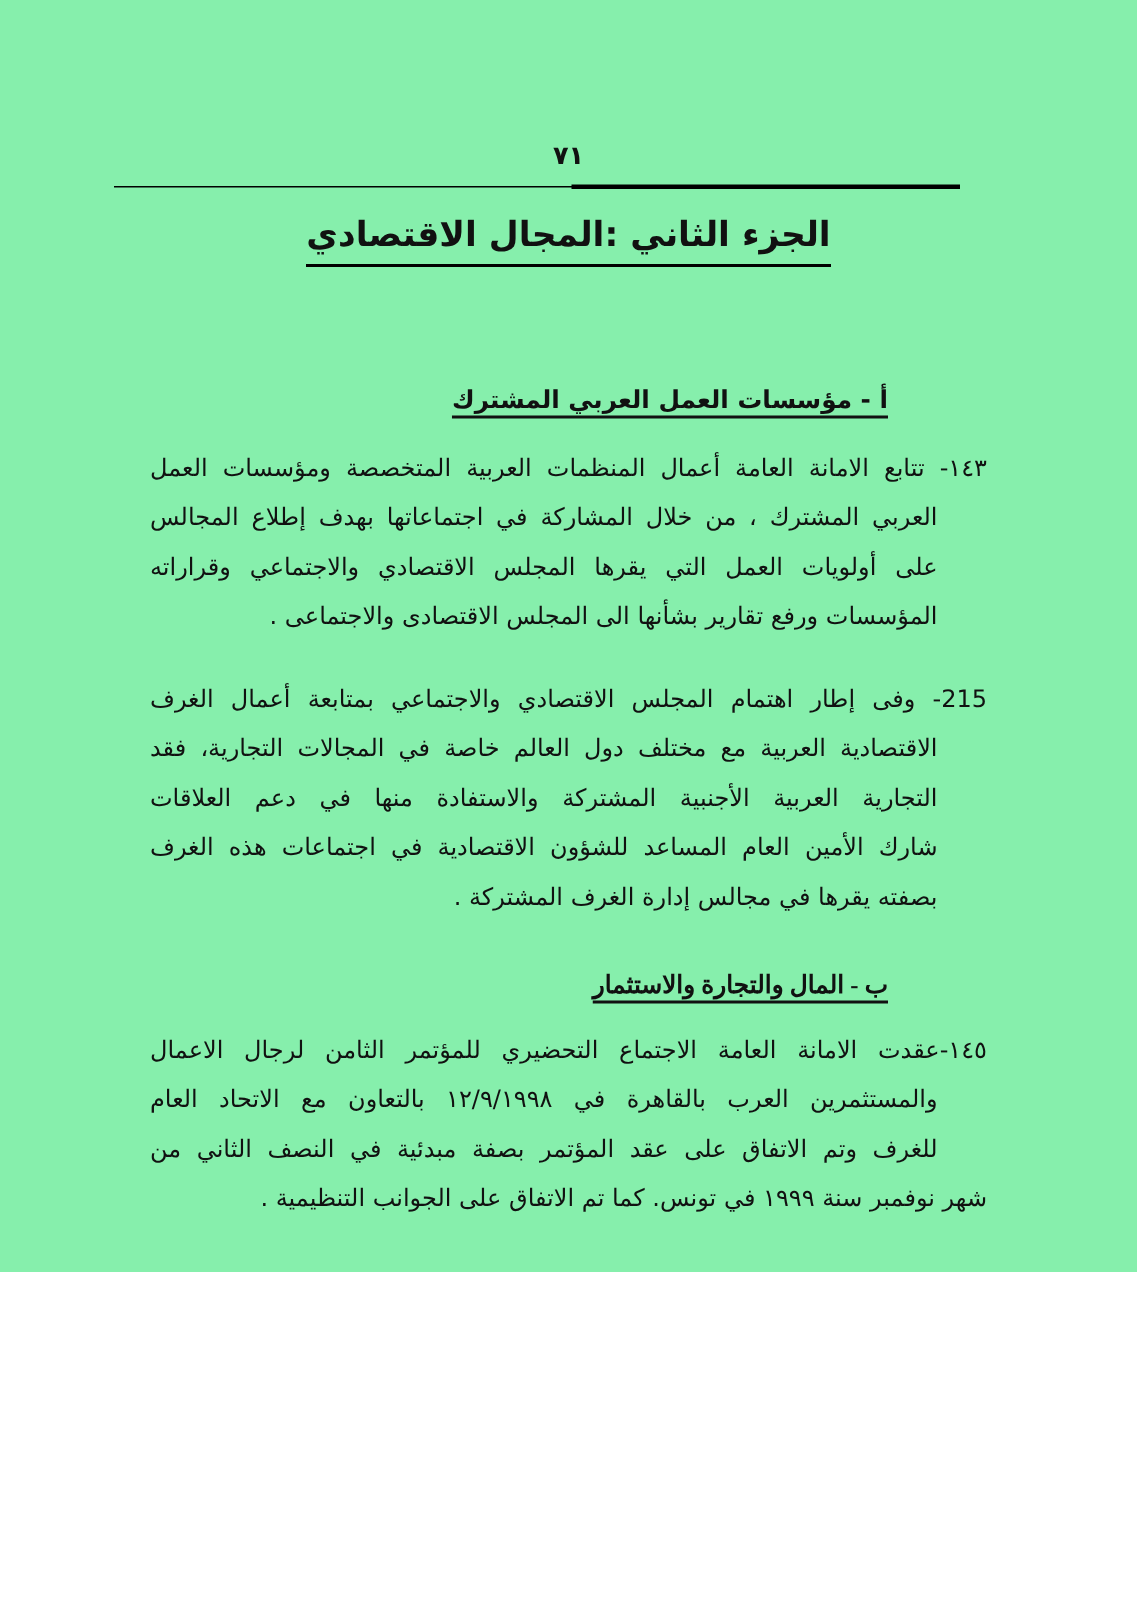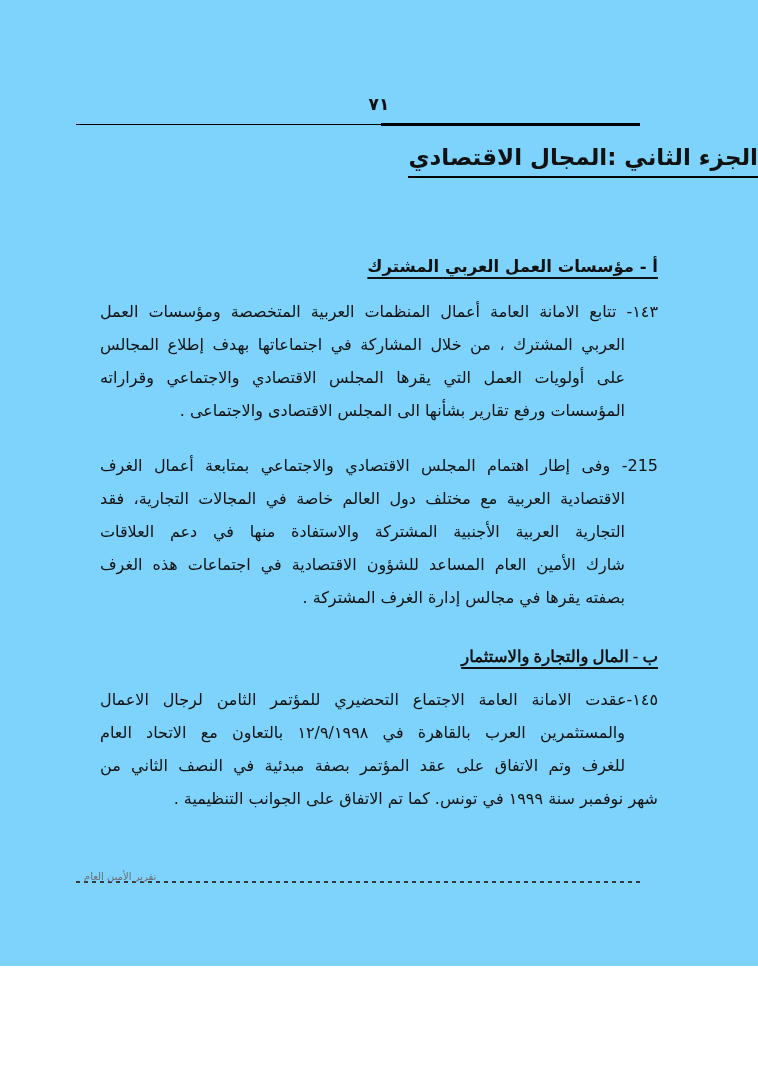--- a/index.html
+++ b/index.html
@@ -4,53 +4,54 @@
 <style>
   * { margin:0; padding:0; box-sizing:border-box; }
   html, body { width:758px; height:1078px; }
   body {
     background:#ffffff;
     font-family:"DejaVu Sans", sans-serif;
     color:#111111;
   }
   .page {
     position:relative;
-    width:758px; height:966px;
-    background:#7dd3fc;
+    width:758px; height:848px;
+    background:#86efac;
     overflow:hidden;
   }
   
   .page-number {
     position:absolute; top:94px; left:0; right:0;
     text-align:center; direction:rtl;
     font-size:17px; font-weight:700; letter-spacing:2px;
   }
   .top-rule { position:absolute; top:123px; left:76px; width:564px; height:4px; }
   .top-rule .base { position:absolute; top:1px; left:0; right:0; height:1px; background:#000; }
   .top-rule .thick { position:absolute; top:0; right:0; width:46%; height:3px; background:#000; }
   
   .doc-title {
     position:absolute; top:144px; left:0; right:0;
-    direction:rtl;
+    text-align:center; direction:rtl;
     font-size:23px; font-weight:700;
   }
   .doc-title .title-text {
     display:inline-block;
     border-bottom:2px solid #000;
     padding-bottom:6px;
   }
   
   .content {
     position:absolute; top:250px; left:100px; width:558px;
     direction:rtl;
     font-size:16px; line-height:33px;
     text-align:right;
   }
   .section-heading {
     font-weight:700; font-size:16.5px;
+    margin-right:66px;
     text-decoration:underline;
     text-underline-offset:5px;
     text-decoration-thickness:1.5px;
   }
   .heading-a { margin-bottom:12px; }
   .heading-b { margin-top:26px; margin-bottom:10px;font-family:Liberation Serif, serif; }
   .paragraph { margin-bottom:22px; }
   .line { text-align:justify; text-align-last:justify; }
   .line.cont { padding-right:33px; }
   .line.last { text-align-last:right; }

